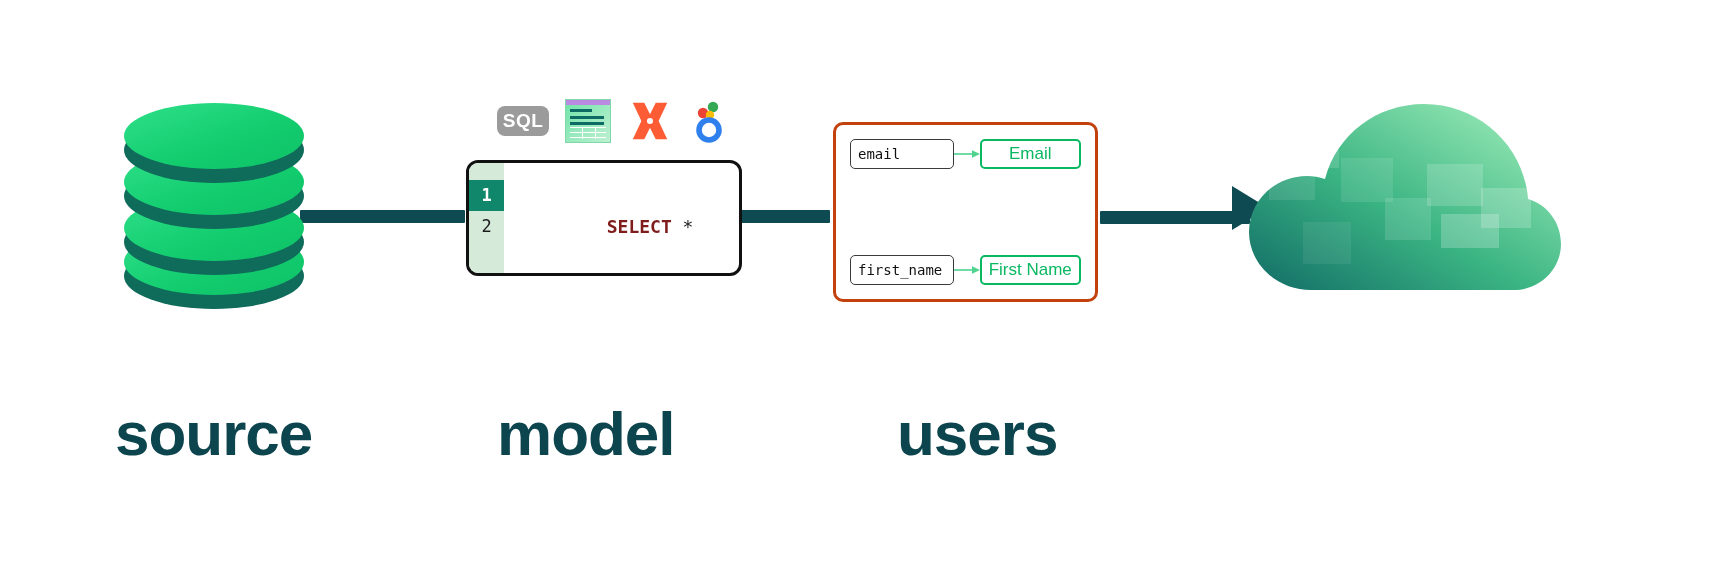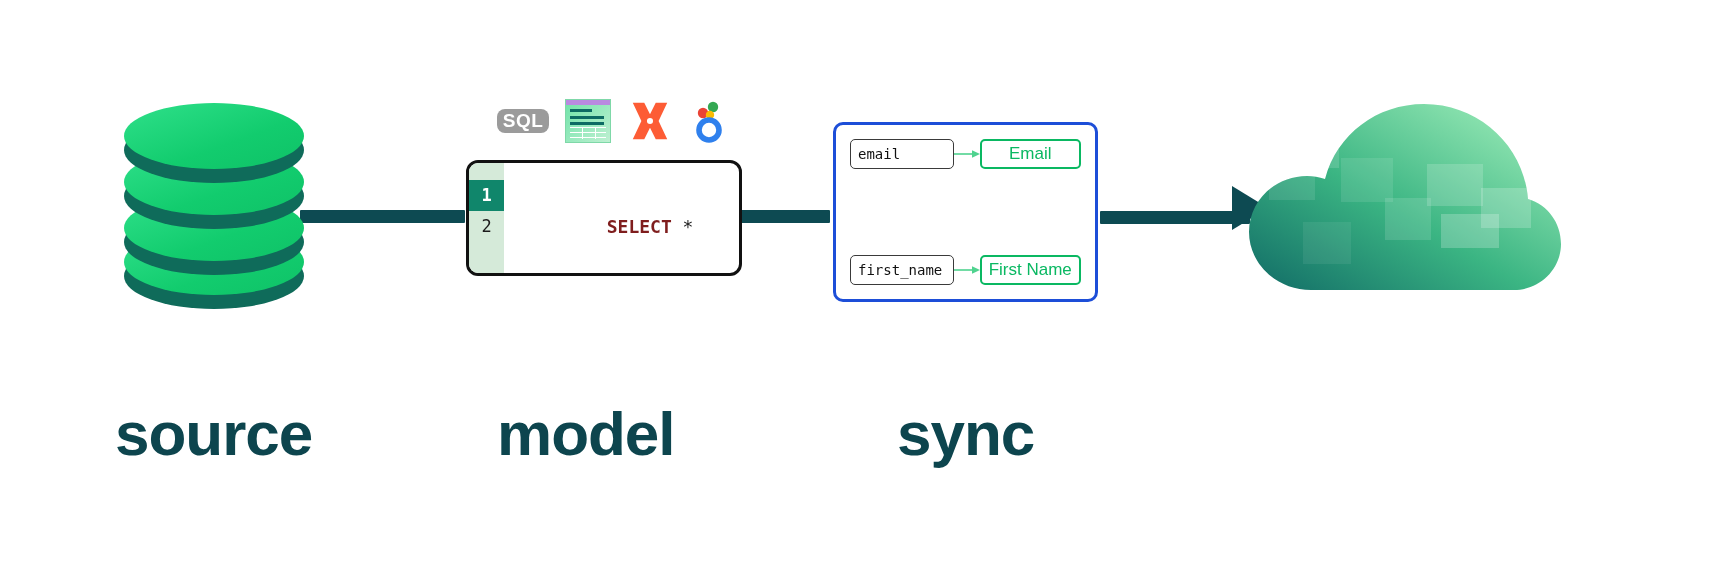--- a/index.html
+++ b/index.html
@@ -28,21 +28,21 @@
   #source-db{position:absolute;left:124px;top:103px;width:180px;height:192px;}
   .disc{position:absolute;left:0;width:180px;height:66px;border-radius:50%;}
   .disc-shadow{background:#0f6b5a;}
   .disc-top{background:linear-gradient(160deg,#2fe08a 0%,#12cc6e 60%,#0fc267 100%);}
   .db-l1{top:0}.db-l2{top:46px}.db-l3{top:92px}.db-l4{top:126px}
   .sh1{top:14px}.sh2{top:60px}.sh3{top:106px}.sh4{top:140px}
 
   
   #tool-icons{position:absolute;left:497px;top:99px;display:flex;align-items:center;gap:16px;}
   .sql-badge{
-    width:52px;height:24px;border-radius:8px;background:#9b9b9b;
+    width:52px;height:30px;border-radius:8px;background:#9b9b9b;
     color:#ffffff;font-weight:bold;font-size:19px;letter-spacing:.5px;
     display:flex;align-items:center;justify-content:center;
     font-family:"Liberation Sans", sans-serif;
   }
   .sheet-icon{width:44px;height:42px;position:relative;
     background:linear-gradient(135deg,#6fe3a8,#bff0d2);border:1px solid #7fd8a8;}
   .sheet-icon .bar-top{position:absolute;left:0;right:0;top:0;height:5px;background:#b98ae0;}
   .sheet-icon .hl{position:absolute;left:4px;height:3px;background:#0d6b63;}
   .sheet-icon .hl1{top:9px;width:22px;}
   .sheet-icon .hl2{top:16px;width:34px;}
@@ -64,21 +64,21 @@
   .ln.active{background:#10866b;color:#ffffff;font-weight:bold;}
   .code{flex:1;padding:17px 0 0 16px;font-family:"DejaVu Sans Mono",monospace;font-size:18px;}
   .code .row{height:31px;line-height:31px;white-space:pre;}
   .kw{color:#7f1d1d;font-weight:bold;}
   .pl{color:#1b1b1b;}
   .caret{display:inline-block;width:2px;height:20px;background:#1b1b1b;vertical-align:-4px;}
 
   
   #sync-panel{
     position:absolute;left:833px;top:122px;width:265px;height:180px;
-    border:3px solid #1d4ed8;border-radius:10px;background:#ffffff;
+    border:3px solid #c2410c;border-radius:10px;background:#ffffff;
     padding:14px 14px;box-sizing:border-box;
     display:flex;flex-direction:column;justify-content:space-between;
   }
   .map-row{display:flex;align-items:center;gap:0;}
   .src-field{
     width:107px;height:30px;box-sizing:border-box;
     border:1.5px solid #3a3a3a;border-radius:5px;background:#fff;
     font-family:"DejaVu Sans Mono",monospace;font-size:14px;color:#111;
     display:flex;align-items:center;padding-left:7px;
   }
@@ -209,15 +209,15 @@
       <rect x="178" y="60" width="56" height="42" fill="#ffffff" opacity="0.17"></rect>
       <rect x="232" y="84" width="50" height="40" fill="#ffffff" opacity="0.20"></rect>
       <rect x="192" y="110" width="58" height="34" fill="#ffffff" opacity="0.22"></rect>
       <rect x="20" y="68" width="46" height="28" fill="#ffffff" opacity="0.10"></rect>
       <rect x="54" y="118" width="48" height="42" fill="#ffffff" opacity="0.07"></rect>
     </g>
   </svg>
 
   <div class="caption" id="cap-source">source</div>
   <div class="caption" id="cap-model">model</div>
-  <div class="caption" id="cap-sync">sync</div>
+  <div class="caption" id="cap-sync">users</div>
 
 </div>
 
 </body></html>

